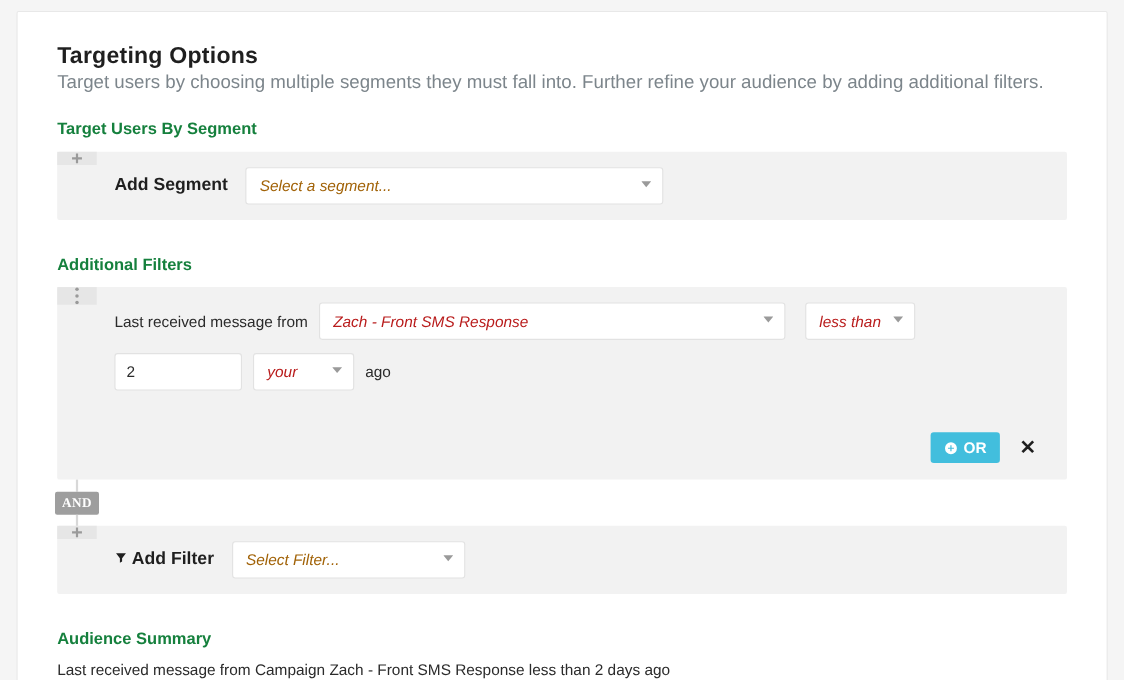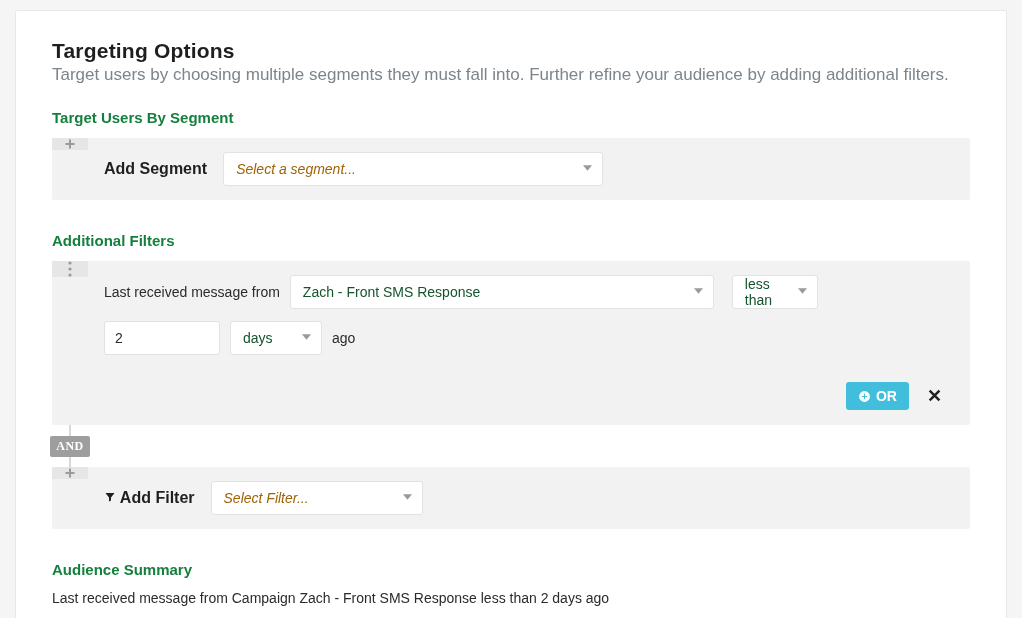--- a/index.html
+++ b/index.html
@@ -79,22 +79,23 @@
     .select {
       position: relative;
       background: #fff;
       border: 1px solid #e2e2e2;
       border-radius: 3px;
       height: 34px;
       display: flex;
       align-items: center;
       padding: 0 28px 0 12px;
       font-size: 14px;
-      color: #14532d;
+      color: #b91c1c;
       cursor: pointer;
+      font-style: italic;
     }
     .select.placeholder { color: #a16207; font-style: italic; }
     .select .caret {
       position: absolute;
       right: 10px;
       top: 50%;
       transform: translateY(-50%);
       font-size: 10px;
       color: #9a9a9a;
     }
@@ -124,21 +125,21 @@
       font-weight: 700;
       color: #1f1f1f;
       cursor: pointer;
       padding: 4px 8px;
     }
     .row-trail {
       display: flex;
       justify-content: flex-end;
       align-items: center;
       gap: 10px;
-      margin-top: 22px;
+      margin-top: 33px;
       padding-right: 4px;
     }
     .and-gap {
       display: flex;
       justify-content: flex-start;
       margin: 0;
       position: relative;
       height: 42px;
       font-family: Liberation Serif, serif;
     }
@@ -217,31 +218,31 @@
     </div>
     <div class="block-body">
       <div class="row">
         <span class="text-inline">Last received message from</span>
         <div class="select" style="width:424px">
           <span>Zach - Front SMS Response</span>
           <span class="caret"><svg class="caret-svg" viewBox="0 0 10 10">
                 <path d="M0 2 L5 8 L10 2 Z"></path>
               </svg></span>
         </div>
-        <div class="select" style="width:86px;margin-left:8px">
+        <div class="select" style="width:100px;margin-left:8px">
           <span>less than</span>
           <span class="caret"><svg class="caret-svg" viewBox="0 0 10 10">
                 <path d="M0 2 L5 8 L10 2 Z"></path>
               </svg></span>
         </div>
       </div>
       <div class="row" style="margin-top:8px">
         <input class="input" style="width: 116px;" value="2">
         <div class="select" style="width:92px">
-          <span>days</span>
+          <span>your</span>
           <span class="caret"><svg class="caret-svg" viewBox="0 0 10 10">
                 <path d="M0 2 L5 8 L10 2 Z"></path>
               </svg></span>
         </div>
         <span class="text-inline">ago</span>
       </div>
       <div class="row-trail">
         <div class="pill-or">
           <svg class="pluscircle-svg" viewBox="0 0 24 24">
               <path d="M12 2a10 10 0 100 20 10 10 0 000-20zm-1 5h2v4h4v2h-4v4h-2v-4H7v-2h4V7z"></path>

